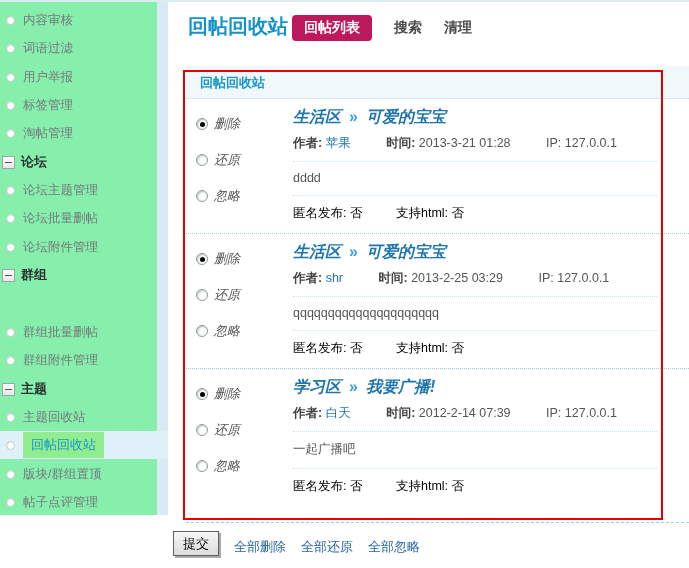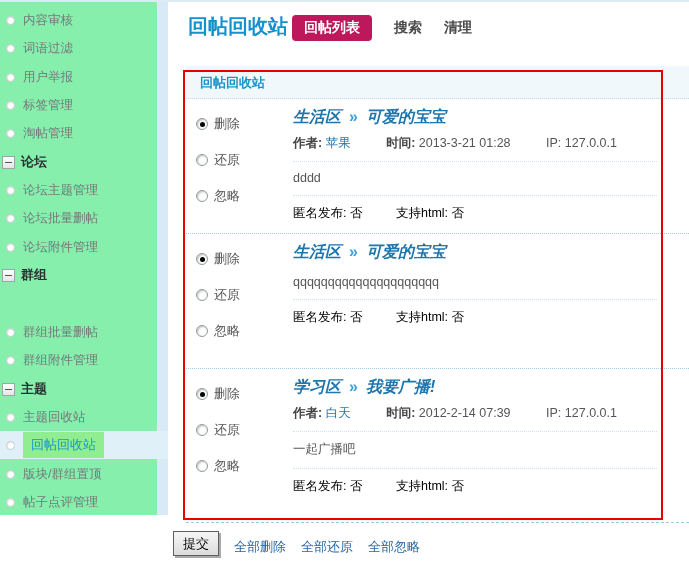--- a/index.html
+++ b/index.html
@@ -33,21 +33,21 @@
   .tab.active { background:#be185d; color:#fff; padding:4px 12px; border-radius:4px; }
 
   
   #panel { position:absolute; left:186px; top:66px; width:503px; height:457px;
            border-bottom:1px dashed #9CCFE6; background:#fff; }
   #panel-header { height:33px; background:#F0F8FC; border-bottom:1px dotted #B9DCEE;
                   line-height:33px; padding-left:14px; font-size:13px; font-weight:bold; color:#1796C7; }
   .entry { display:flex; padding:8px 0 10px; border-bottom:1px dotted #9CCFE6; }
   .entry:last-child { border-bottom:none; }
   .entry-left { width:107px; padding:8px 0 0 10px; flex:0 0 auto; }
-  .radio-row { display:flex; align-items:center; margin-bottom:18px; cursor:pointer; }
+  .radio-row { display:flex; align-items:center; margin-bottom:18px; cursor:pointer;font-style:italic; }
   .rdo { width:12px; height:12px; border:1px solid #8F9B9C; border-radius:50%; background:#fff;
          box-shadow:inset 1px 1px 2px rgba(0,0,0,.25); position:relative; flex:0 0 auto; }
   .rdo.checked::after { content:""; position:absolute; left:2.5px; top:2.5px; width:5px; height:5px;
                         border-radius:50%; background:#000; }
   .radio-row .rlabel { font-size:13px; color:#555; margin-left:6px; }
   .entry-right { flex:1; padding-right:32px; }
   .t-row { height:24px; font-size:16px; font-weight:bold; }
   .t-row a { color:#1F76AD; text-decoration:none; cursor:pointer;font-style:italic; }
   .t-row .arrow { color:#3AA0D8; margin:0 8px; }
   .m-row { padding:4px 0 9px; border-bottom:1px dotted #C9E4F2; font-size:12.5px; color:#555; }
@@ -197,20 +197,25 @@
             <span class="rdo"></span>
             <span class="rlabel">还原</span>
           </div>
         <div class="radio-row">
             <span class="rdo"></span>
             <span class="rlabel">忽略</span>
           </div>
       </div>
       <div class="entry-right">
         <div class="t-row"><a>生活区</a><span class="arrow">»</span><a>可爱的宝宝</a></div>
+        <div class="m-row">
+          <span class="grp"><span class="lbl">作者:</span> <a>shr</a></span>
+          <span class="grp"><span class="lbl">时间:</span> <span>2013-2-25 03:29</span></span>
+          <span class="grp"><span>IP:</span> <span>127.0.0.1</span></span>
+        </div>
         <div class="c-row">qqqqqqqqqqqqqqqqqqqqq</div>
         <div class="o-row">
           <span class="grp"><span>匿名发布:</span> <span>否</span></span>
           <span class="grp"><span>支持html:</span> <span>否</span></span>
         </div>
       </div>
     </div>
 
     <div class="entry">
       <div class="entry-left">

